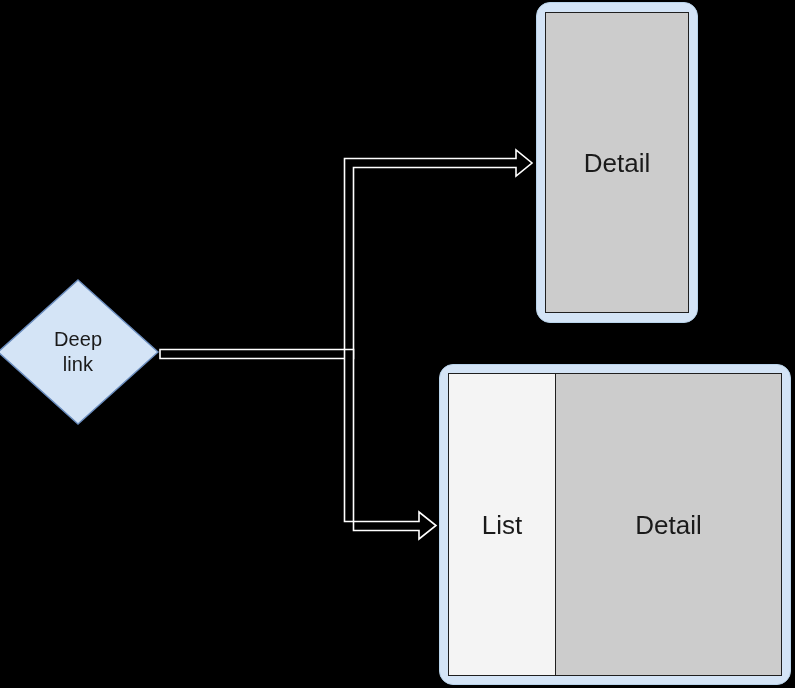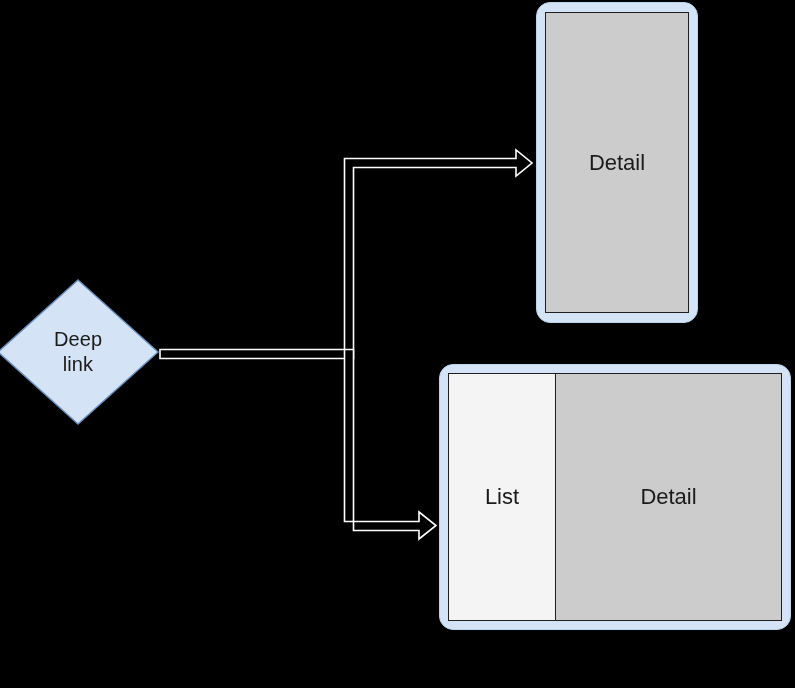--- a/index.html
+++ b/index.html
@@ -72,38 +72,38 @@
     top: 2px;
     width: 162px;
     height: 321px;
     border-radius: 14px;
     padding: 9px 8px;
   }
   .device.tablet {
     left: 439px;
     top: 364px;
     width: 352px;
-    height: 266px;
+    height: 321px;
     border-radius: 14px;
     padding: 8px 8px;
   }
   .screen {
     width: 100%;
     height: 100%;
     box-sizing: border-box;
     border: 1px solid #1f1f1f;
     display: flex;
     overflow: hidden;
   }
   .pane {
     display: flex;
     align-items: center;
     justify-content: center;
     color: #1a1a1a;
-    font-size: 22px;
+    font-size: 26px;
     line-height: 26px;
     box-sizing: border-box;
   }
   .pane.detail {
     background: #cccccc;
   }
   .pane.list {
     background: #f4f4f4;
     border-right: 1px solid #1f1f1f;
   }

